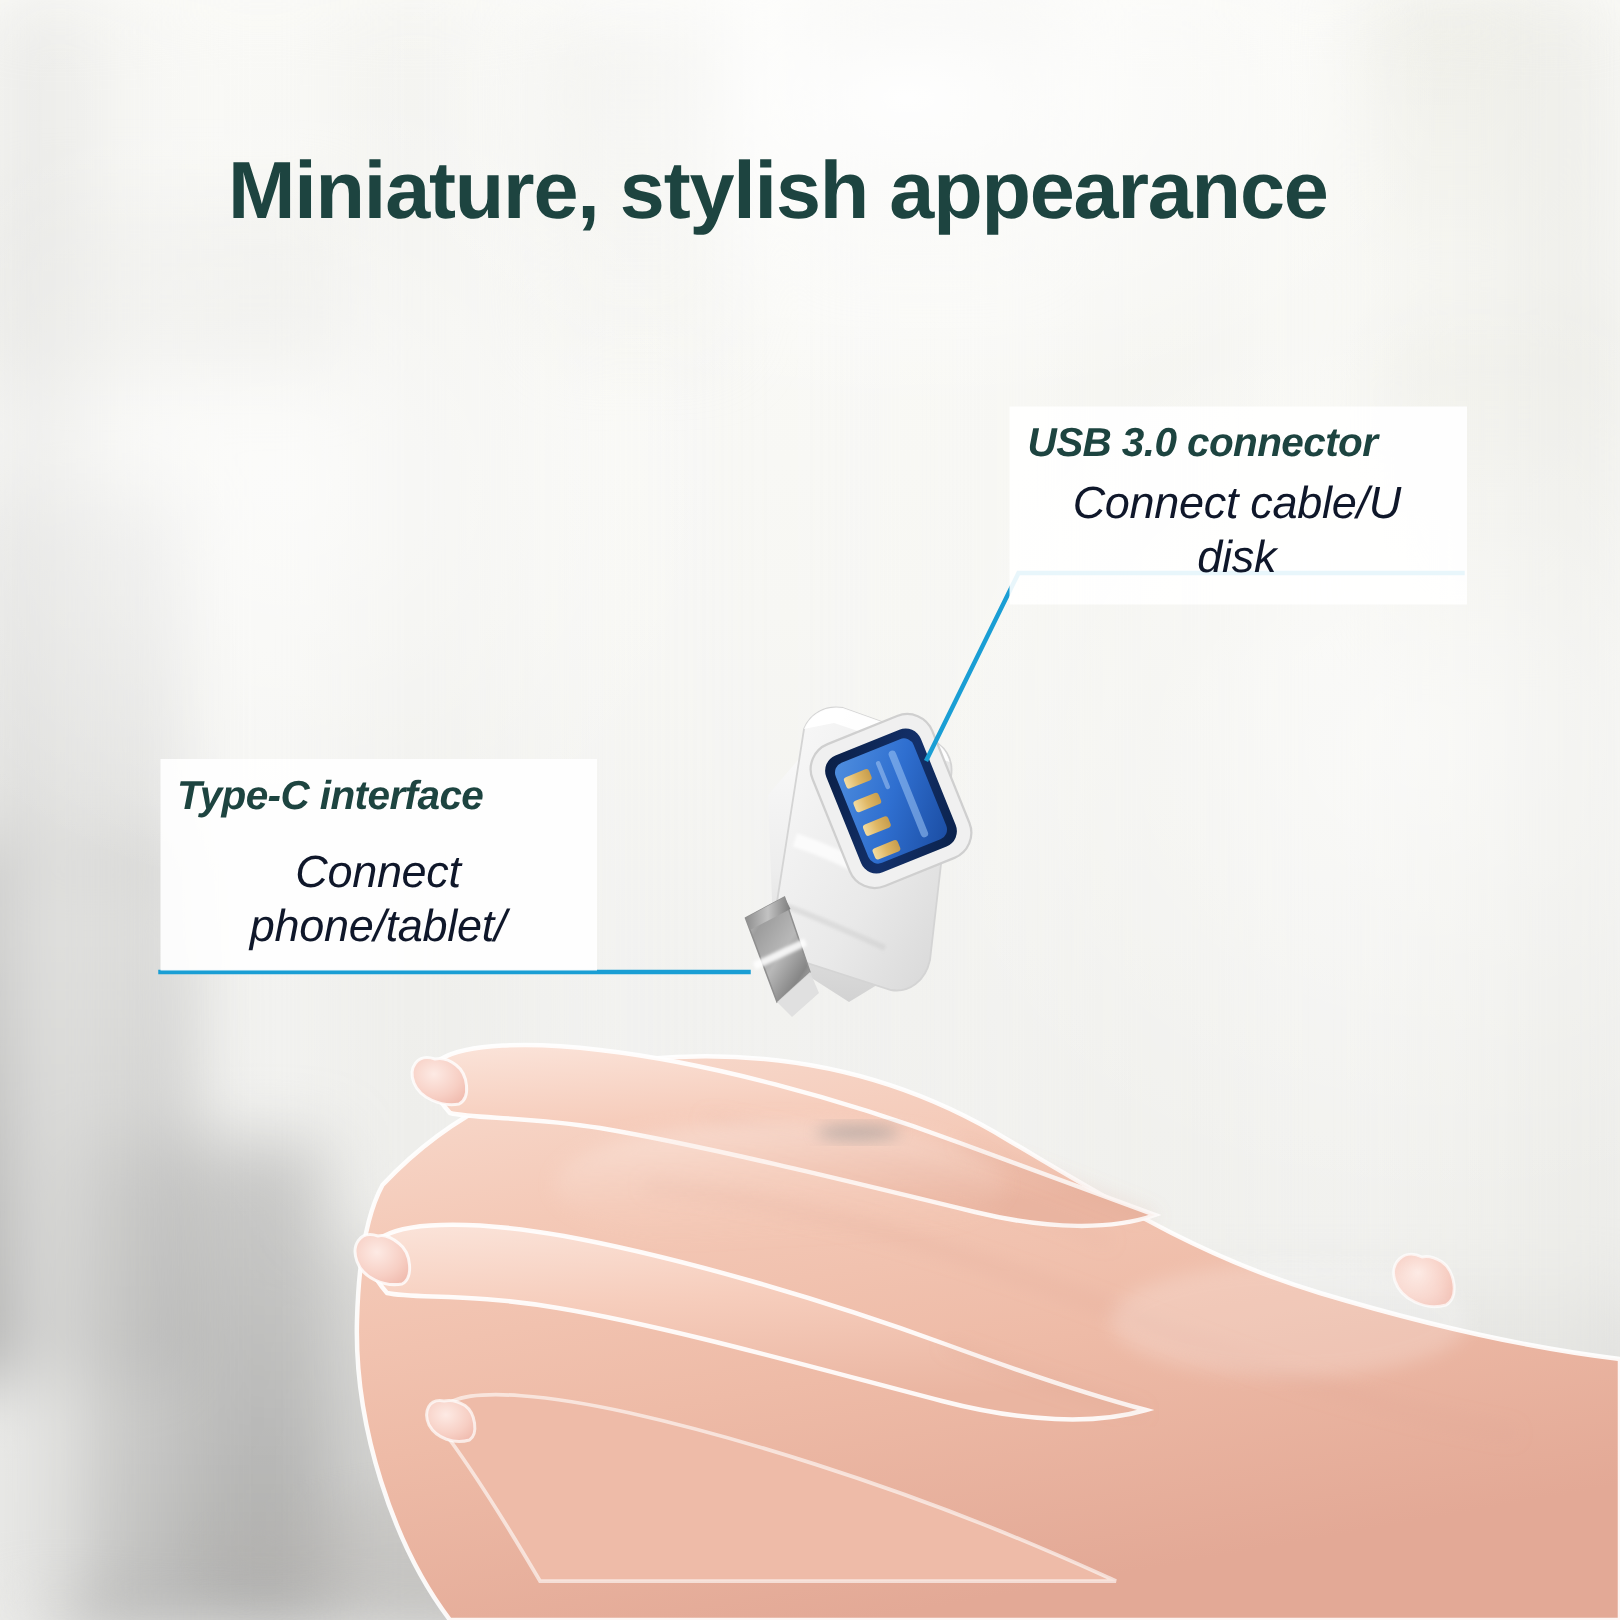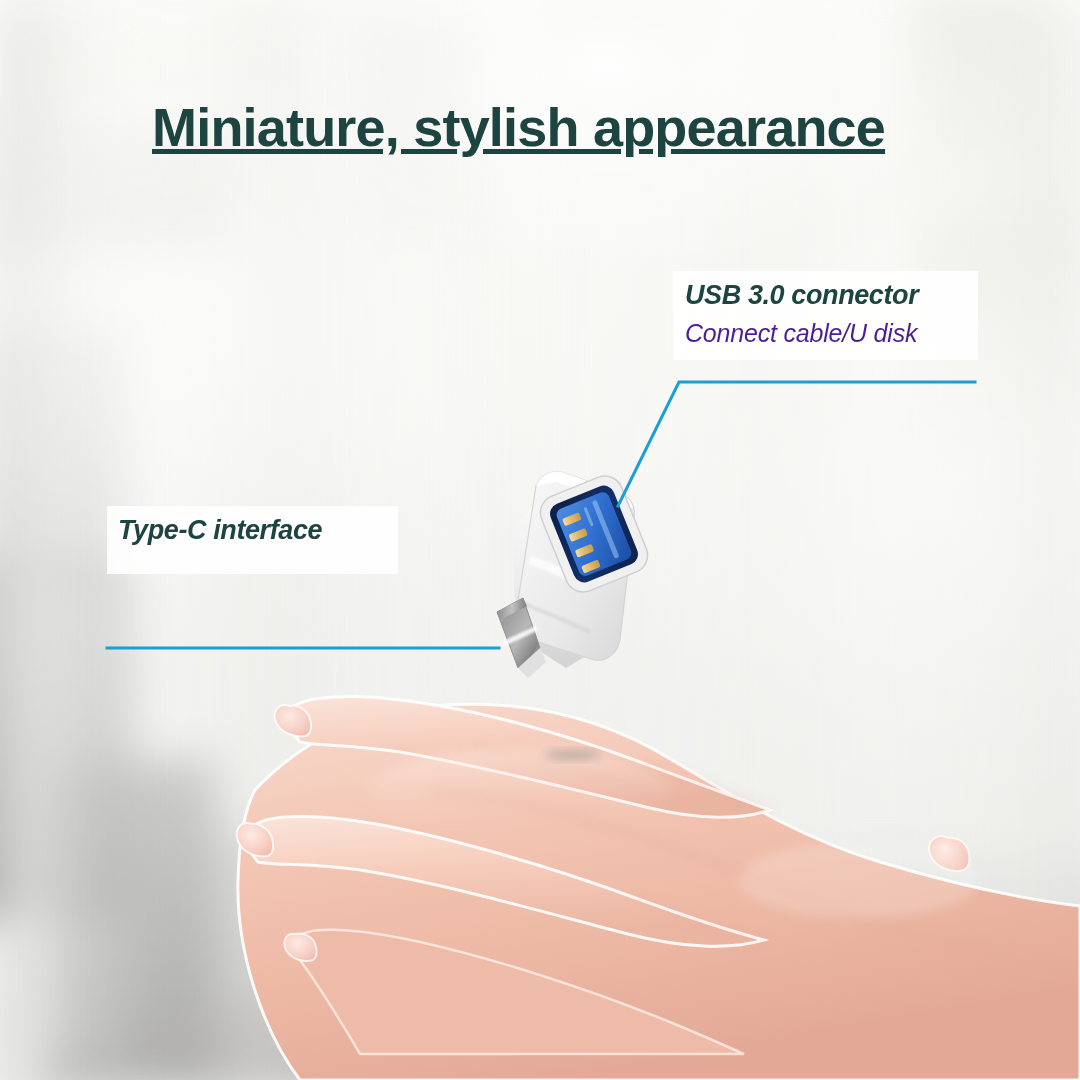--- a/index.html
+++ b/index.html
@@ -108,44 +108,44 @@
   
   .title {
     position: absolute;
     left: 152px;
     top: 96px;
     font-size: 54px;
     font-weight: 700;
     letter-spacing: -0.8px;
     color: #1d4440;
     white-space: nowrap;
-    text-decoration: underline;
   }
 
   
   .callout {
     position: absolute;
     background: rgba(255,255,255,0.90);
     box-sizing: border-box;
     font-style: italic;
   }
   .callout-title {
     font-size: 27px;
     font-weight: 700;
     color: #1d4440;
     letter-spacing: -0.4px;
     white-space: nowrap;
     line-height: 1.1;
   }
   .callout-sub {
-    font-size: 25px;
+    font-size: 30px;
     font-weight: 400;
-    color: #4c1d95;
+    color: #0f172a;
     letter-spacing: -0.2px;
     line-height: 1.22;
+    text-align: center;
   }
   #callout-usb {
     left: 673px;
     top: 271px;
     width: 305px;
     padding: 10px 14px 12px 12px;
   }
   #callout-usb .callout-title { margin-bottom: 7px; }
   #callout-typec {
     left: 107px;
@@ -371,16 +371,17 @@
   <div class="title">Miniature, stylish appearance</div>
 
   <div class="callout" id="callout-usb">
     <div class="callout-title">USB 3.0 connector</div>
     <div class="callout-sub">Connect cable/U disk</div>
   </div>
 
   <div class="callout" id="callout-typec">
     <div class="callout-title">Type-C interface</div>
     <div class="callout-sub">
+      <div>Connect phone/tablet/</div>
     </div>
   </div>
 
 </div>
 
 </body></html>

